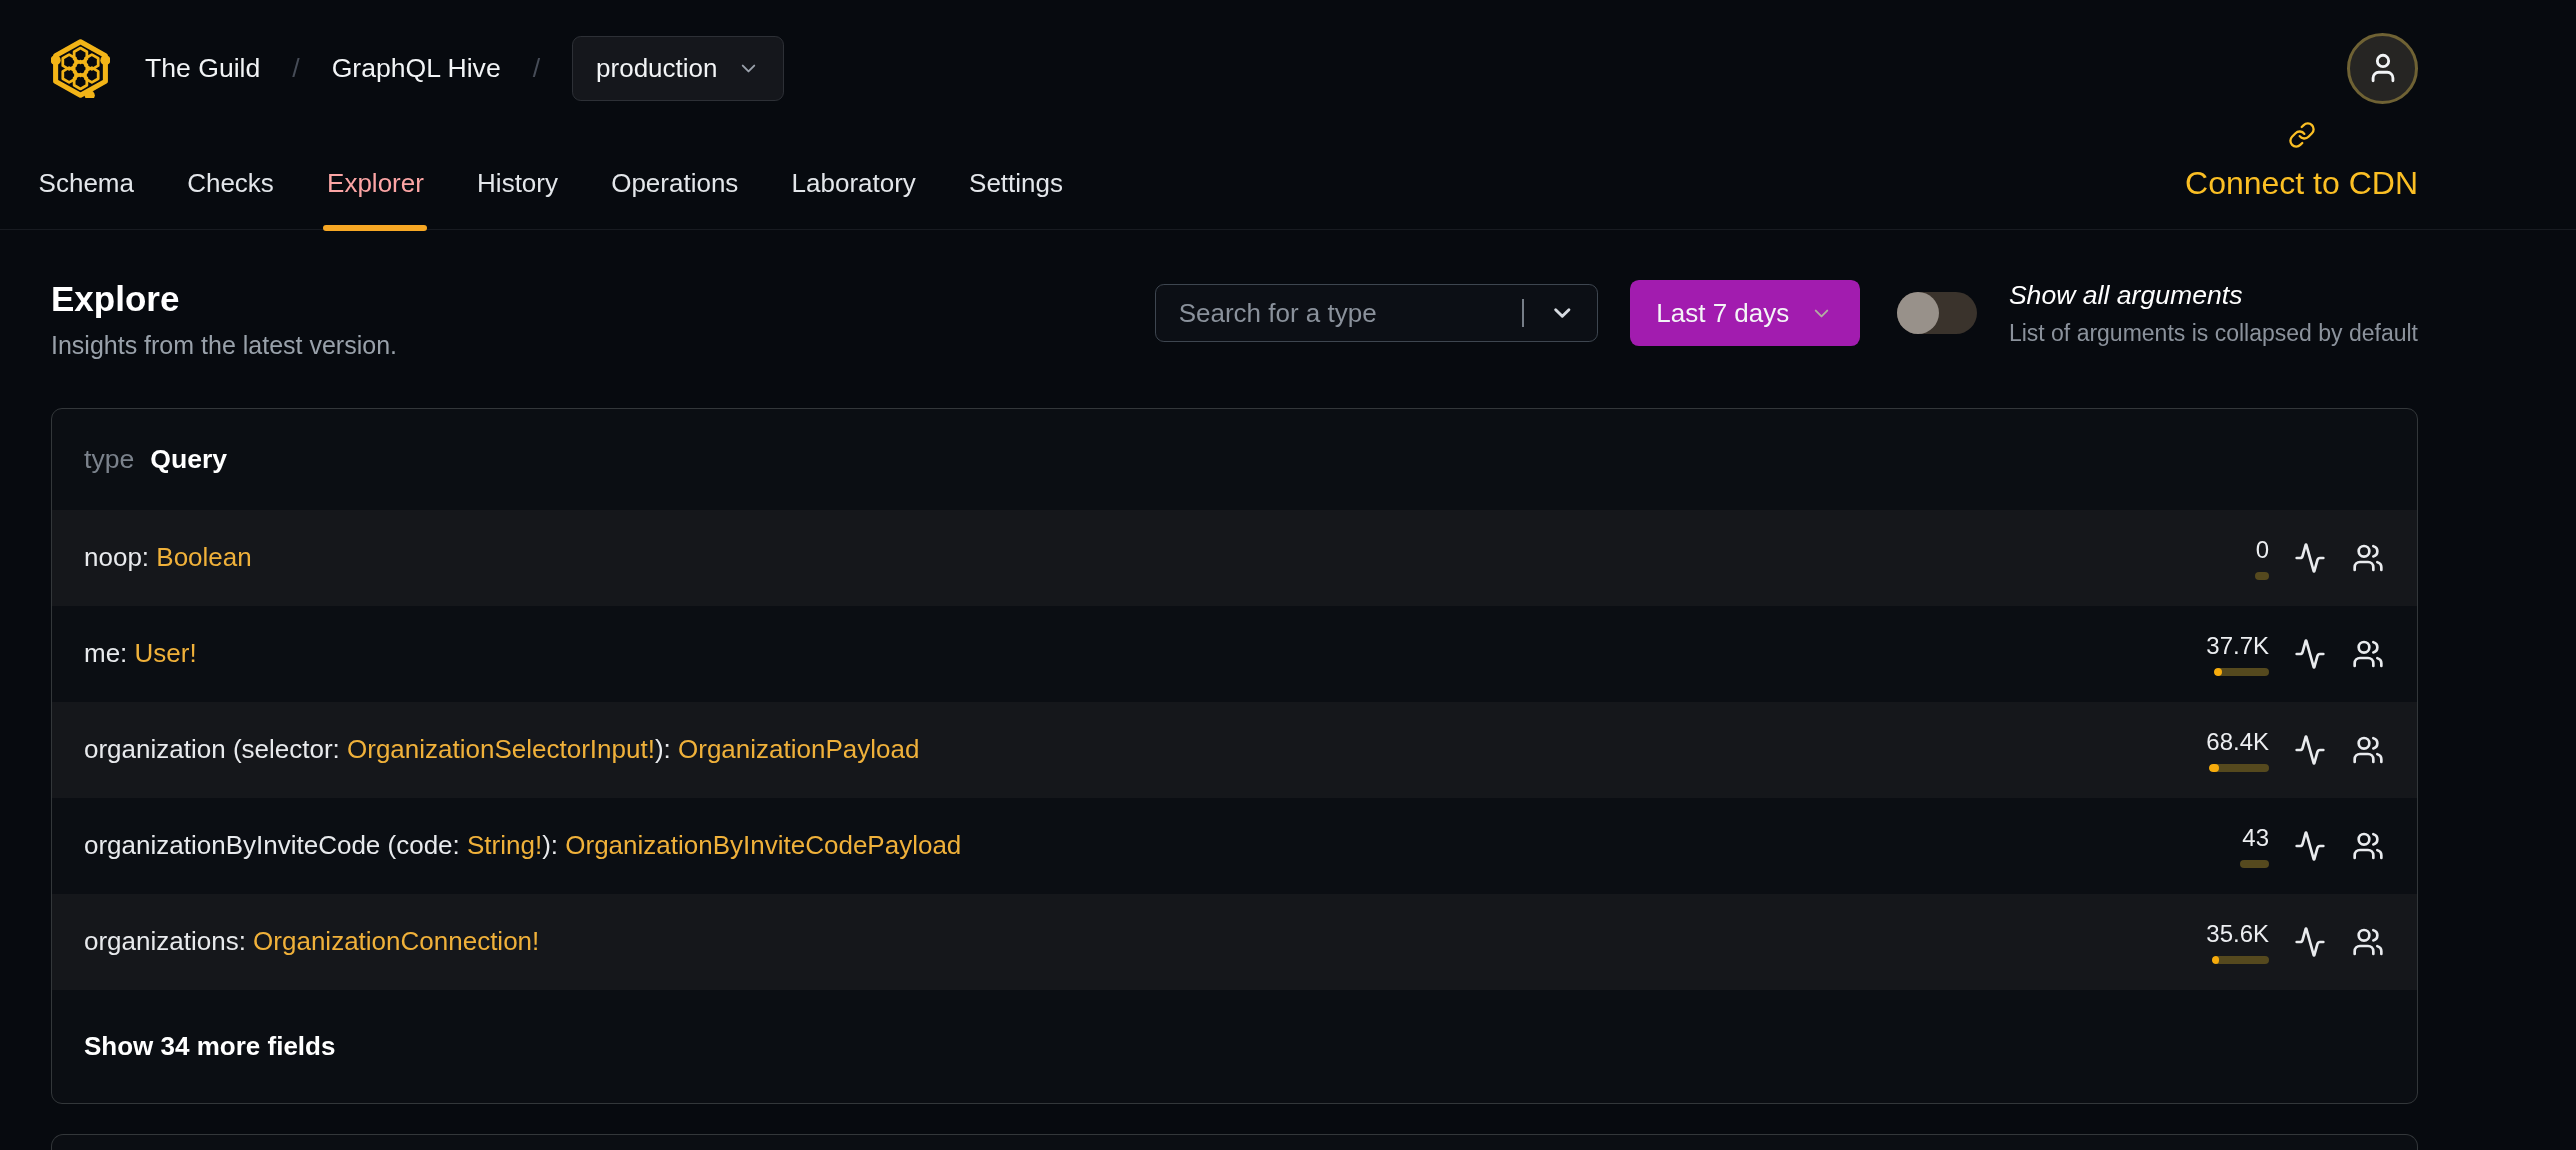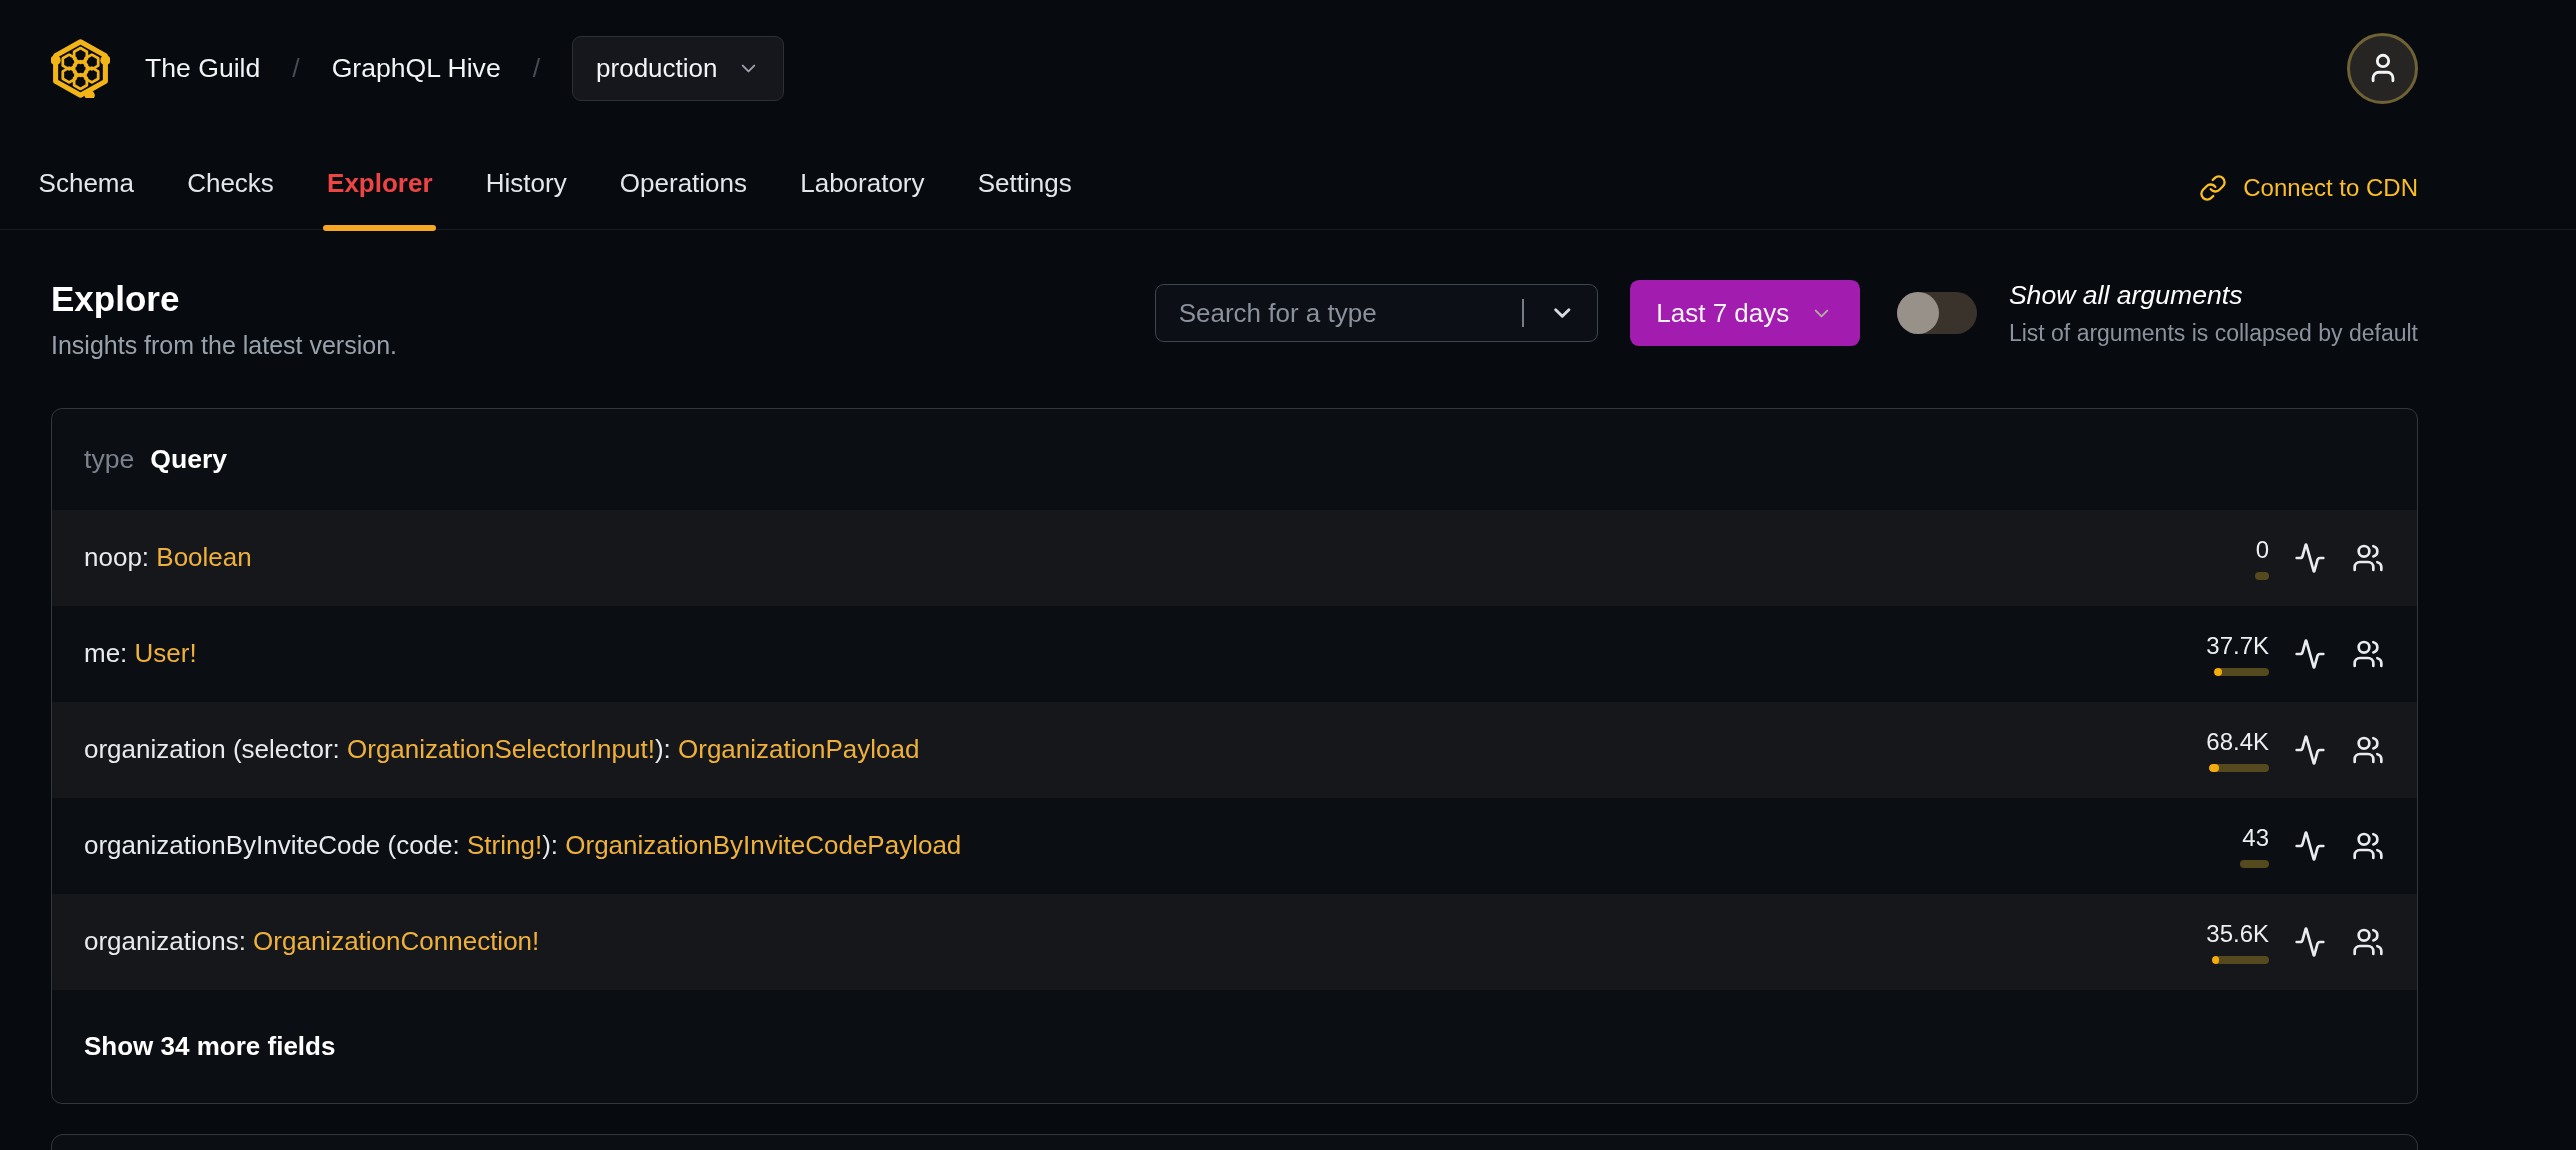--- a/index.html
+++ b/index.html
@@ -17,25 +17,25 @@
     border-radius:8.9px;padding:16px 23px;font-size:26px;color:#f2f4f6;cursor:pointer;}
   .target-btn svg{stroke:#9aa1ab;}
   .avatar{margin-left:auto;width:71px;height:71px;border-radius:50%;border:3.5px solid #6f6234;
     background:#262523;display:flex;align-items:center;justify-content:center;cursor:pointer;}
 
   
   .tabbar{height:106px;display:flex;align-items:flex-end;padding:0 158px 0 12px;
     border-bottom:1.8px solid #181b21;}
   .tabs{display:flex;align-items:flex-end;height:100%;}
   .tab{position:relative;padding:0 26.6px 30px 26.6px;font-size:26px;color:#e3e6ea;cursor:pointer;}
-  .tab.active{color:#ef4444;font-weight:bold;}
+  .tab.active{color:#fca5a5;}
   .tab.active::after{content:"";position:absolute;left:23px;right:23px;bottom:-1.8px;height:6.2px;
     border-radius:3.5px;background:#f6a724;}
   .cdn{margin-left:auto;display:flex;align-items:center;gap:16px;color:#fbbf24;
-    font-size:24px;padding-bottom:26.6px;cursor:pointer;}
+    font-size:32px;padding-bottom:26.6px;cursor:pointer;flex-direction:column;}
 
   
   .main{margin:0 158px 0 51px;}
   .page-head{display:flex;align-items:flex-start;margin-top:50px;}
   .page-title{font-size:35px;font-weight:700;color:#ffffff;line-height:1.1;}
   .page-subtitle{margin-top:12.4px;font-size:25px;color:#99a1aa;}
   .controls{margin-left:auto;display:flex;align-items:center;}
 
   .search{position:relative;width:443px;height:58px;border:1.8px solid #3e4650;border-radius:8.9px;
     background:#0c0f15;display:flex;align-items:center;}

